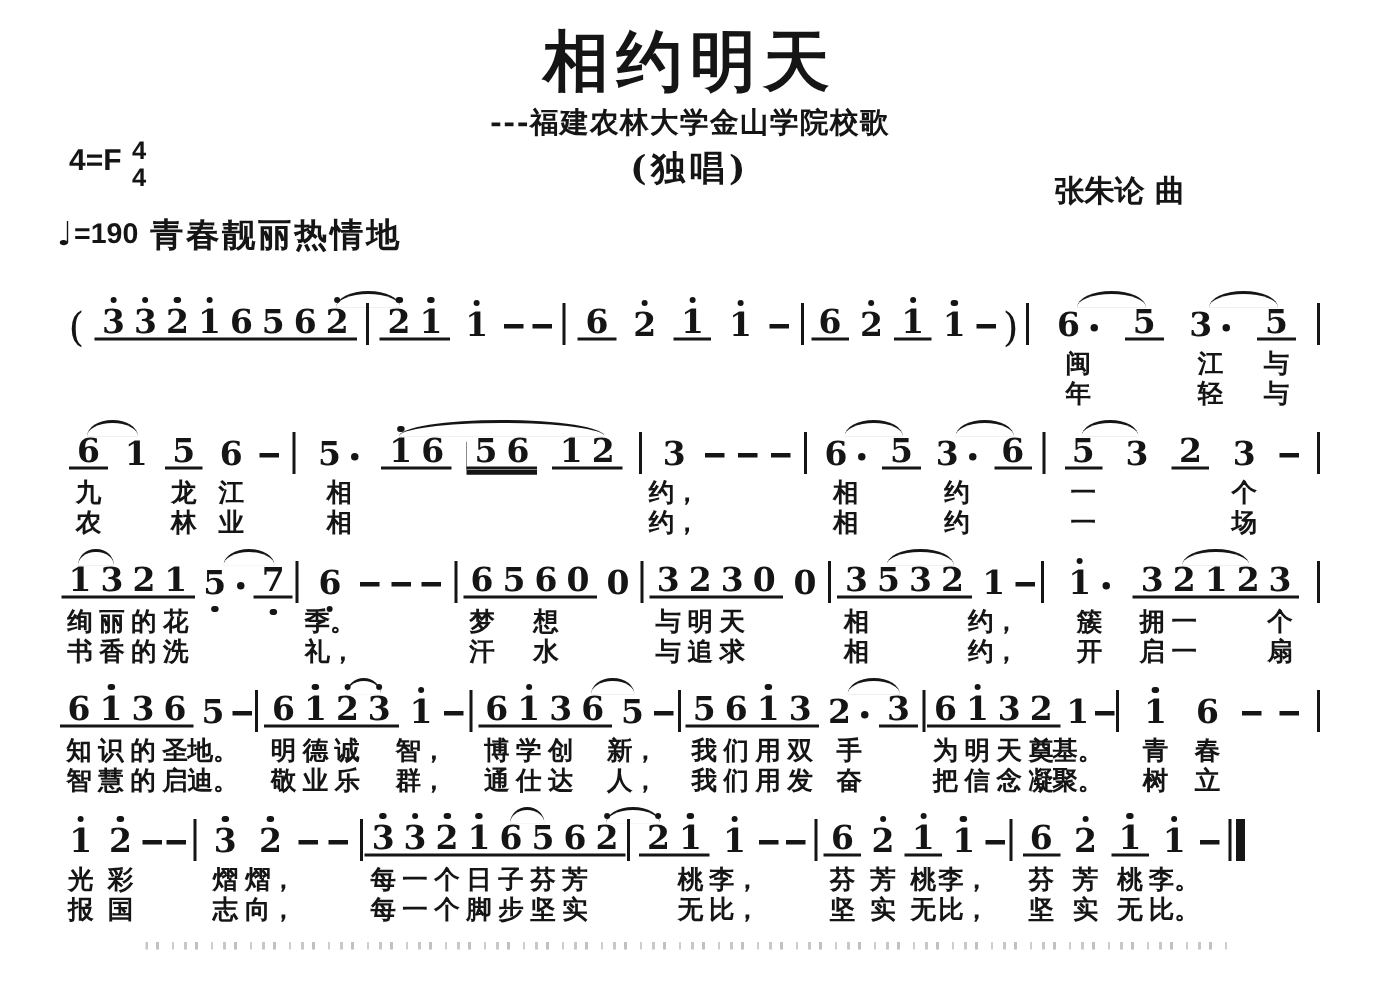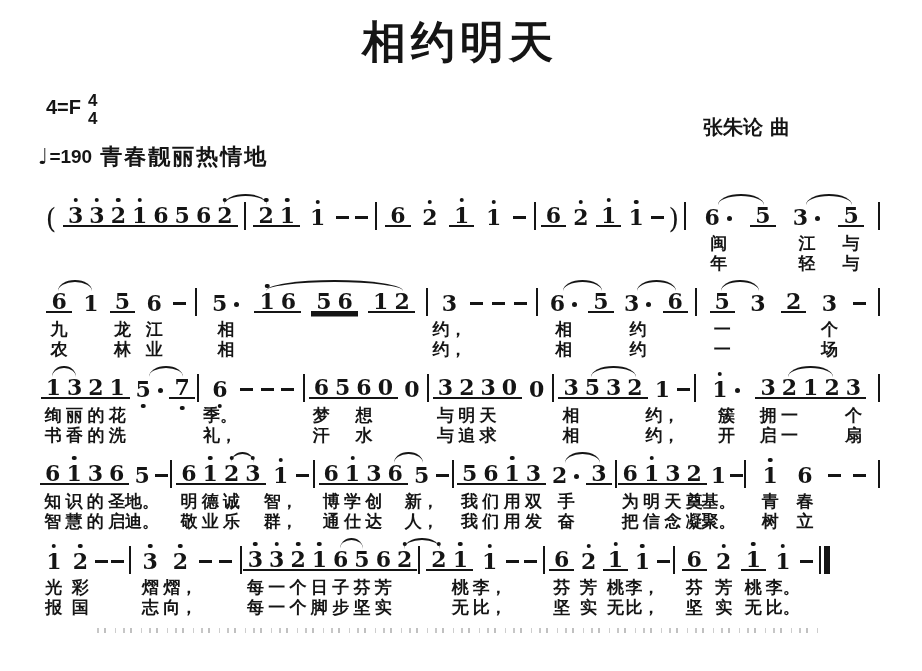--- a/index.html
+++ b/index.html
@@ -54,20 +54,22 @@
   .cutoff-strip{height:5px;margin:10px auto 0;width:86%;opacity:.55;
     background:repeating-linear-gradient(90deg,#9a9a9a 0 2px,transparent 2px 7px,
                #8d8d8d 7px 9px,transparent 9px 18px,#a5a5a5 18px 19px,transparent 19px 26px);}
 </style>
 </head>
 <body>
 
 <div class="page">
   <div class="header-block">
     <div class="title">相约明天</div>
+    <div class="subtitle">---福建农林大学金山学院校歌</div>
+    <div class="solo">(独唱)</div>
     <div class="keytime">
       <span>4=F</span>
       <span class="frac">
         <span>4</span>
         <span>4</span>
       </span>
     </div>
     <div class="tempo">
       <span class="noteglyph">♩</span>
       <span class="bpm">=190</span>

